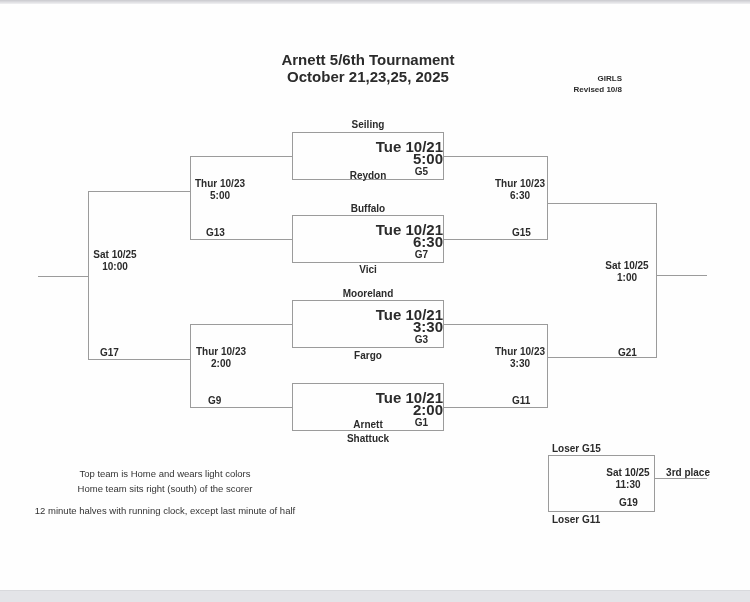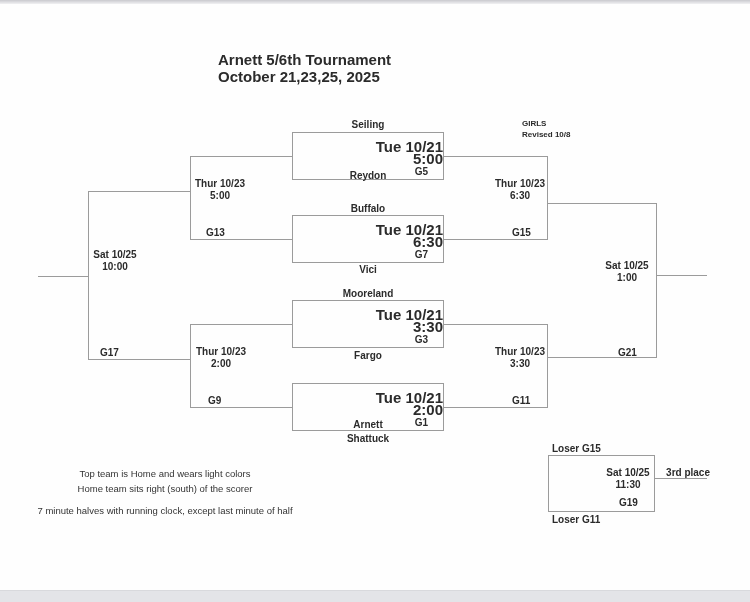--- a/index.html
+++ b/index.html
@@ -10,24 +10,24 @@
   .edge-bottom{position:absolute;left:0;top:590px;width:750px;height:12px;background:#e3e4e8;border-top:1px solid #d8d9dd;}
   .hline{position:absolute;height:1px;background:#9b9b9b;}
   .vline{position:absolute;width:1px;background:#9b9b9b;}
   .gamebox{position:absolute;left:292px;width:152px;height:48px;border:1px solid #9b9b9b;box-sizing:border-box;}
   .box-datetime{position:absolute;left:0;top:8px;width:100%;text-align:right;
     font-size:15px;font-weight:bold;line-height:12px;}
   .box-game{position:absolute;right:15px;bottom:2px;font-size:10px;font-weight:bold;}
   .team-label{position:absolute;left:292px;width:152px;text-align:center;font-size:10px;font-weight:bold;}
   .round-label{position:absolute;width:52px;text-align:center;font-size:10px;font-weight:bold;line-height:12px;}
   .game-num{position:absolute;font-size:10px;font-weight:bold;}
-  .title-block{position:absolute;left:218px;top:51px;width:300px;text-align:left;
+  .title-block{position:absolute;left:218px;top:51px;width:300px;text-align:center;
     font-size:15px;font-weight:bold;line-height:17px;}
-  .division-block{position:absolute;left:522px;top:73px;width:100px;text-align:left;
-    font-size:8px;font-weight:bold;line-height:11px;margin-top:45px;}
+  .division-block{position:absolute;left:522px;top:73px;width:100px;text-align:right;
+    font-size:8px;font-weight:bold;line-height:11px;}
   .third-box{position:absolute;left:548px;top:455px;width:107px;height:57px;border:1px solid #9b9b9b;box-sizing:border-box;}
   .loser-label{position:absolute;left:552px;font-size:10px;font-weight:bold;}
   .third-place-label{position:absolute;left:658px;top:467px;width:52px;text-align:right;font-size:10px;font-weight:bold;}
   .note{position:absolute;left:15px;width:300px;text-align:center;font-size:9.5px;font-weight:normal;color:#333;}
 </style>
 </head>
 <body>
 
 <div id="stage">
 
@@ -148,15 +148,15 @@
       <div>11:30</div>
     </div>
     <div class="game-num" style="left:70px;bottom:3px;">G19</div>
   </div>
   <div class="loser-label" style="top:514px;">Loser G11</div>
   <div class="hline" style="left:655px;top:478px;width:52px;"></div>
   <div class="third-place-label">3rd place</div>
 
   <div class="note" style="top:468px;">Top team is Home and wears light colors</div>
   <div class="note" style="top:483px;">Home team sits right (south) of the scorer</div>
-  <div class="note" style="top:505px;">7 minute halves with running clock, except last minute of half</div>
+  <div class="note" style="top:505px;">12 minute halves with running clock, except last minute of half</div>
 
 </div>
 
 </body></html>

